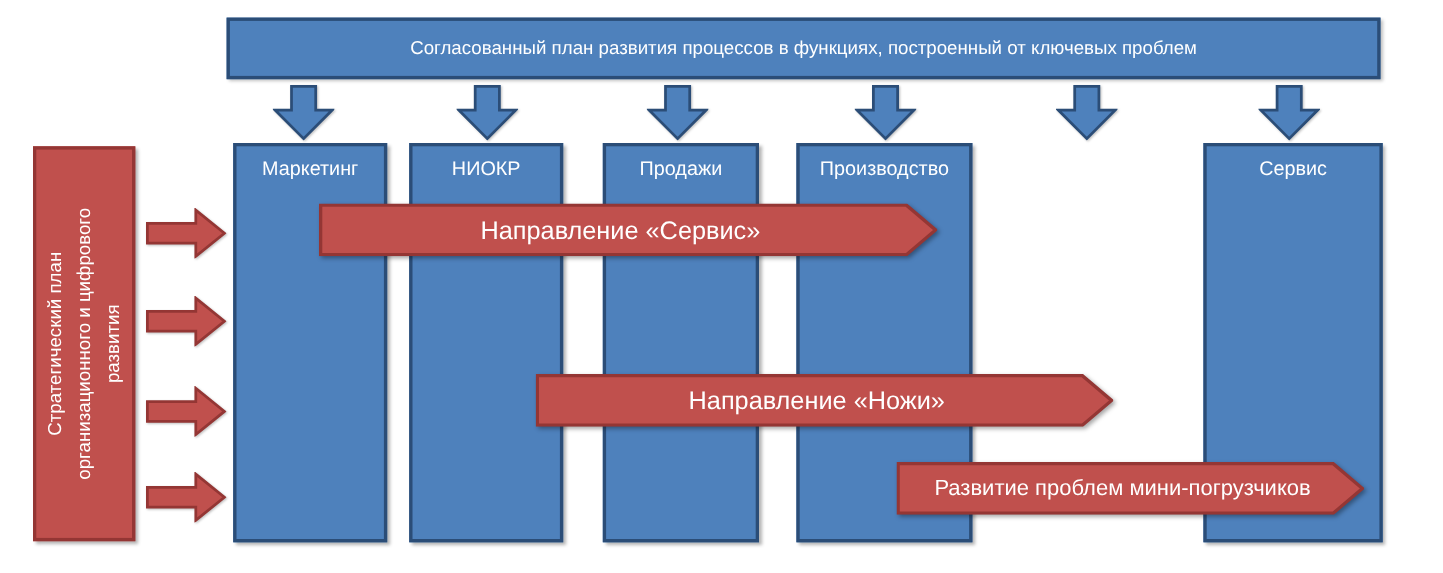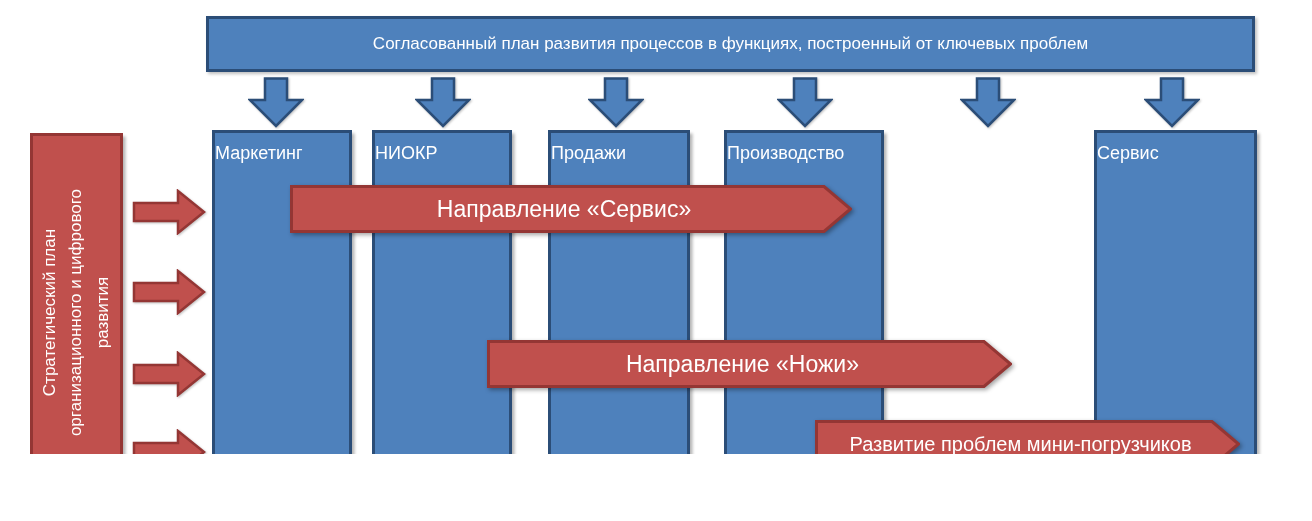--- a/index.html
+++ b/index.html
@@ -11,21 +11,21 @@
     --background:#FFFFFF;
   }
   *{box-sizing:border-box;margin:0;padding:0;}
   body{
     font-family:"Liberation Sans",sans-serif;
     background:var(--background);
   }
   .canvas{
     position:relative;
     width:1312px;
-    height:454px;
+    height:521px;
     background:var(--background);
     overflow:hidden;
   }
   
   .top-banner{
     position:absolute;
     left:206px; top:16px;
     width:1049px; height:56px;
     background:var(--blue-fill);
     border:3px solid var(--blue-border);
@@ -55,20 +55,21 @@
   .column{
     position:absolute;
     top:130px;
     height:363px;
     background:var(--blue-fill);
     border:3px solid var(--blue-border);
     box-shadow:2.5px 2.5px 3px rgba(0,0,0,0.3);
   }
   .column-label{
     margin-top:10px;
+    text-align:center;
     color:var(--text);
     font-size:18px;
   }
   
   .left-panel{
     position:absolute;
     left:30px; top:133px;
     width:93px; height:359px;
     background:var(--red-fill);
     border:3px solid var(--red-border);

